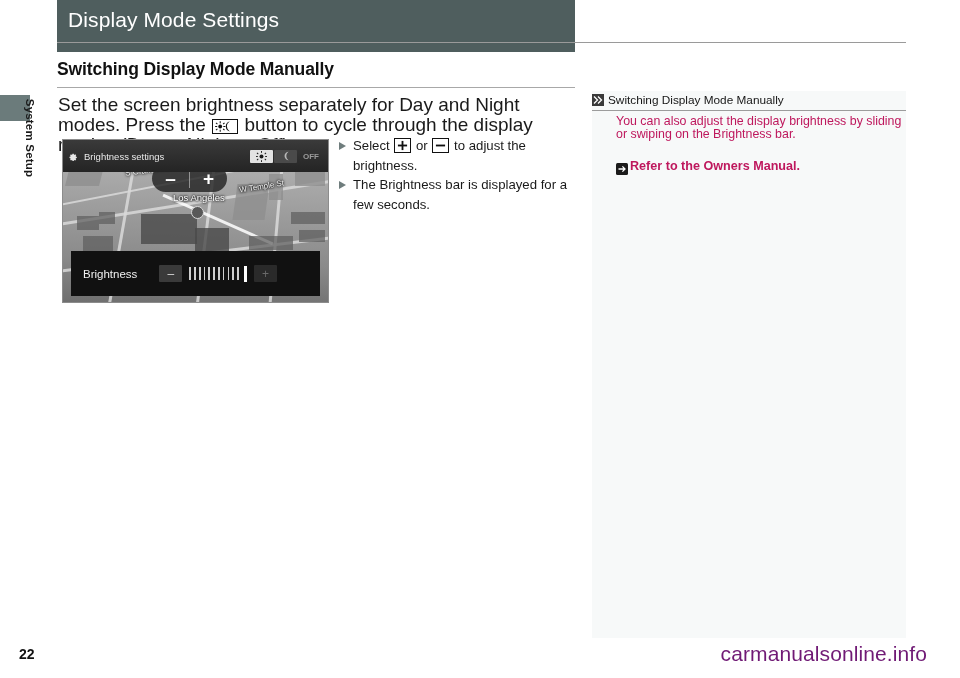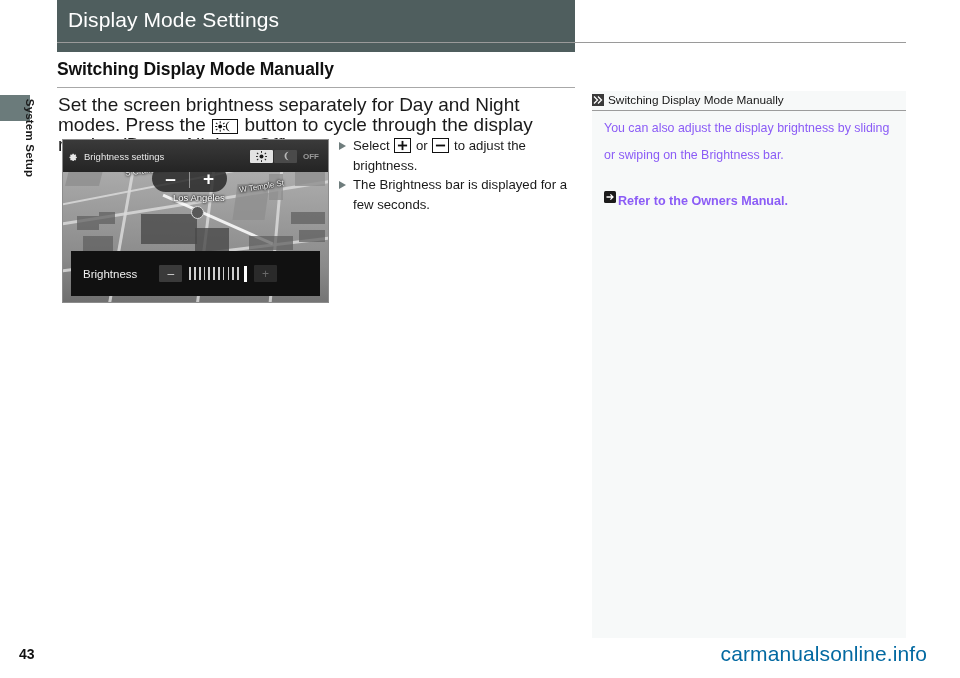--- a/index.html
+++ b/index.html
@@ -355,26 +355,26 @@
   #note-head-rule {
     position: absolute;
     left: 0;
     top: 19px;
     width: 100%;
     height: 1px;
     background: #9c9c9c;
   }
   #note-body {
     position: absolute;
-    left: 12px;
+    left: 24px;
     top: 24px;
     width: 292px;
     font-size: 12.4px;
-    line-height: 27px;
-    color: #8b5cf6;
+    line-height: 13px;
+    color: #be185d;
   }
   .note-gap { height: 18px; }
   #note-ref {
     margin-top: 1px;
     padding-left: 14px;
     font-weight: bold;
     font-size: 12.6px;
     position: relative;
   }
   #ref-arrow-icon {
@@ -392,21 +392,21 @@
     bottom: 16px;
     font-size: 14px;
     font-weight: bold;
     color: #111;
   }
   #watermark {
     position: absolute;
     right: 33px;
     bottom: 12px;
     font-size: 21px;
-    color: #0369a1;
+    color: #701a75;
     letter-spacing: .1px;
   }
 </style>
 </head>
 <body>
 
 <div id="left-tab"></div>
 <div id="left-tab-label">System Setup</div>
 
 <div id="title-bar">
@@ -554,14 +554,14 @@
     <div id="note-ref">
       <svg id="ref-arrow-icon" viewBox="0 0 12 12">
           <rect width="12" height="12" rx="1.5" fill="#1b1b1b"></rect>
           <path d="M2.5 6h6M6.4 3.4L9 6l-2.6 2.6" stroke="#fff" stroke-width="1.3" fill="none"></path>
         </svg>
       <span>Refer to the Owners Manual.</span>
     </div>
   </div>
 </div>
 
-<div id="page-number">43</div>
+<div id="page-number">22</div>
 <div id="watermark">carmanualsonline.info</div>
 
 </body></html>

